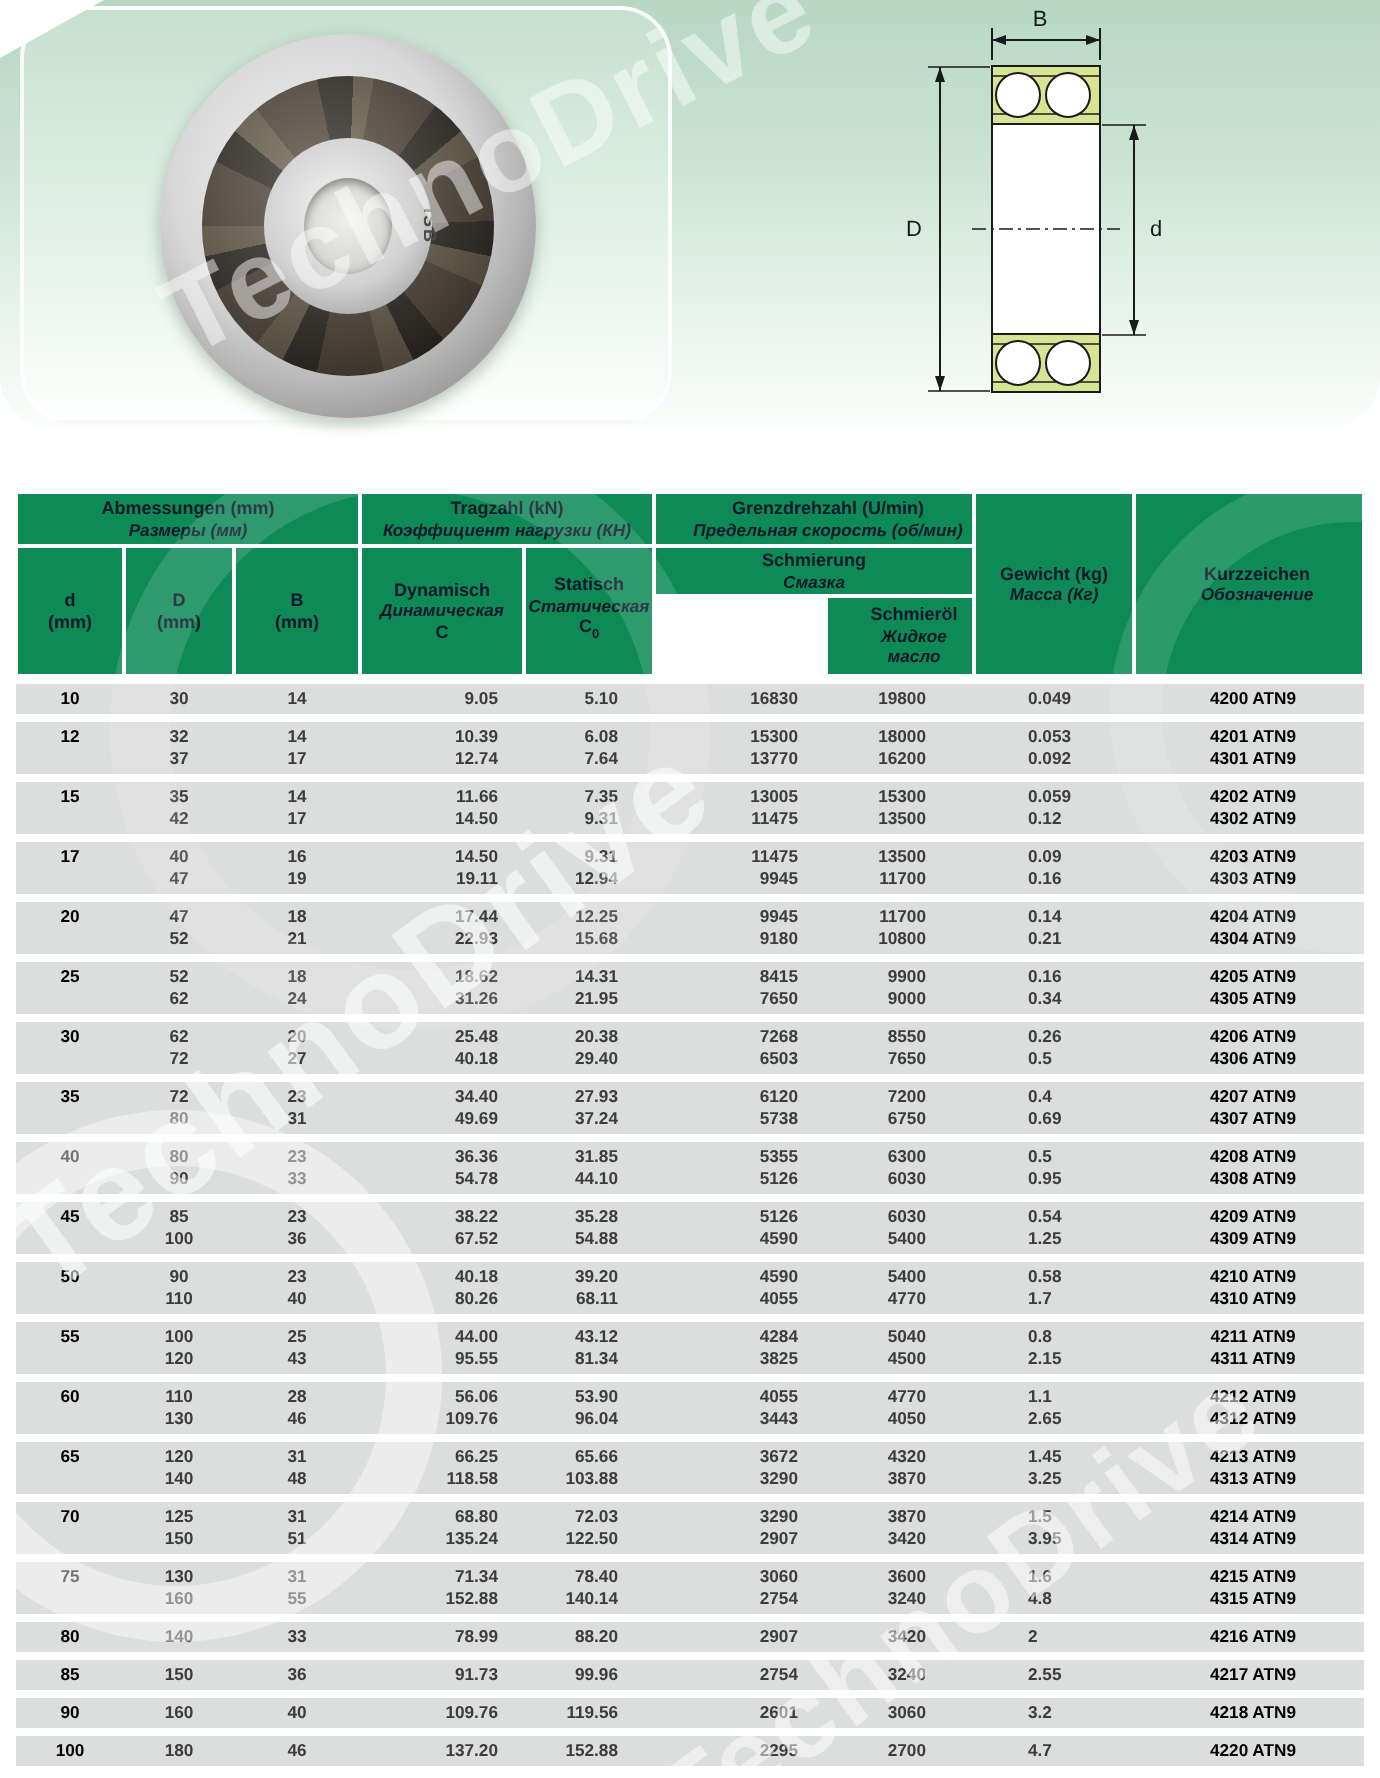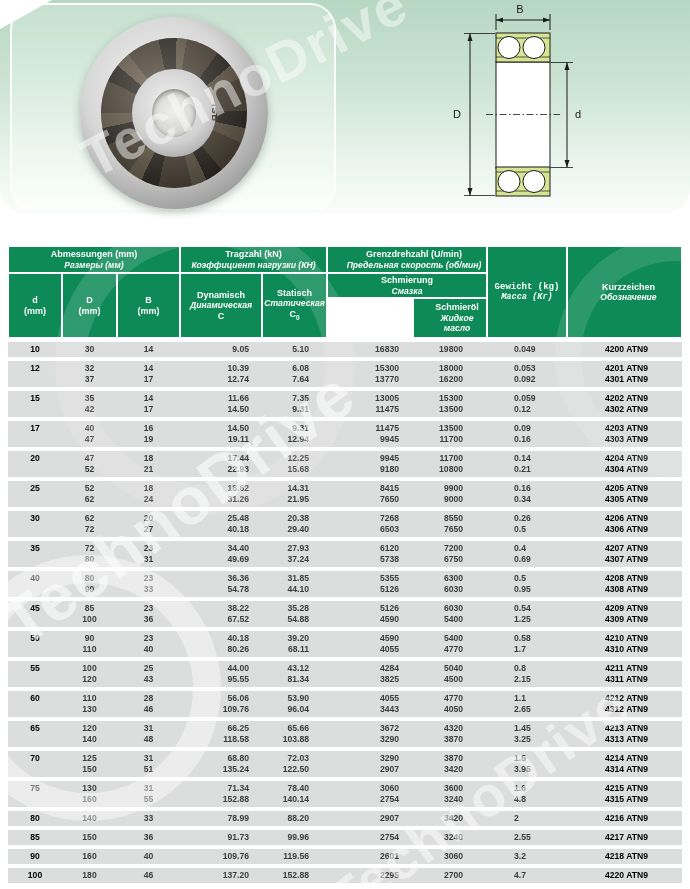--- a/index.html
+++ b/index.html
@@ -43,38 +43,38 @@
   .wm-ring.r2{left:555px;top:235px;width:190px;height:190px;border:26px solid rgba(255,255,255,.13);}
   .wm-ring.r3{left:-45px;top:555px;width:210px;height:210px;border:28px solid rgba(255,255,255,.45);}
 
   
   .diagram{position:absolute;left:440px;top:0;}
 
   
   .tbl{position:absolute;left:8px;top:246px;width:674px;}
   .thead{display:grid;grid-template-columns:54px 55px 63px 82px 65px 86px 74px 80px 1fr;
         grid-template-rows:27px 25px 40px;}
-  .hcell{background:#0d8a56;color:#ffffff;border:1px solid #fff;display:flex;flex-direction:column;
+  .hcell{background:#0d8a56;color:#0f172a;border:1px solid #fff;display:flex;flex-direction:column;
         align-items:center;justify-content:center;text-align:center;line-height:10.5px;padding:1px 2px;}
   .hcell .de{font-weight:bold;font-size:9px;}
   .hcell .ru{font-weight:bold;font-style:italic;font-size:8.6px;}
   .hcell .sym{font-weight:bold;font-size:9px;}
   .hcell sub{font-size:6.5px;}
   .a-abm{grid-column:1/4;grid-row:1;}
   .a-trag{grid-column:4/6;grid-row:1;}
   .a-grenz{grid-column:6/8;grid-row:1;padding-left:16px;}
   .a-d{grid-column:1;grid-row:2/4;}
   .a-D{grid-column:2;grid-row:2/4;}
   .a-B{grid-column:3;grid-row:2/4;}
   .a-dyn{grid-column:4;grid-row:2/4;}
   .a-stat{grid-column:5;grid-row:2/4;}
   .a-schm{grid-column:6/8;grid-row:2;}
   .a-fett{grid-column:6;grid-row:3;}
   .a-oel{grid-column:7;grid-row:3;padding-left:16px;}
-  .a-gew{grid-column:8;grid-row:1/4;font-family:Liberation Mono, monospace;}
+  .a-gew{grid-column:8;grid-row:1/4;}
   .a-kurz{grid-column:9;grid-row:1/4;align-items:center;text-align:left;padding-left:10px;}
 
   .tbody{margin-top:4px;}
   .group{background:#dcdddd;margin-bottom:4px;padding:2px 0;}
   .trow{display:grid;grid-template-columns:54px 55px 63px 82px 65px 86px 74px 80px 1fr;
         line-height:11px;font-size:8.6px;font-weight:bold;color:#3c3c3c;}
   .trow .cell{white-space:nowrap;}
   .cell.c0{text-align:center;color:#000;}
   .cell.c1,.cell.c2{text-align:center;}
   .cell.c3{text-align:right;padding-right:13px;}

